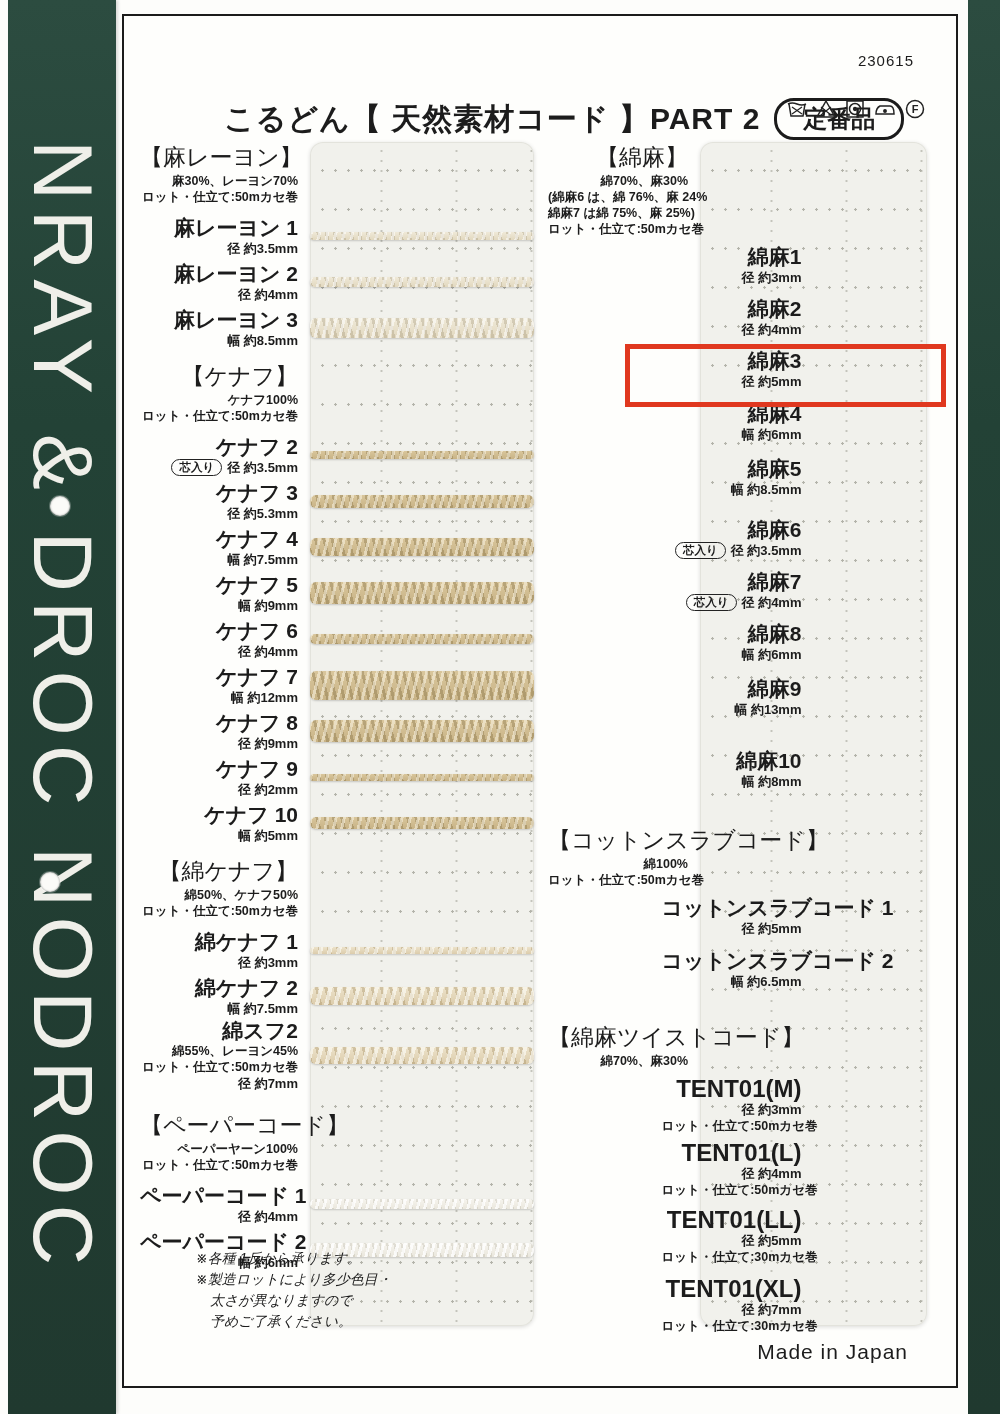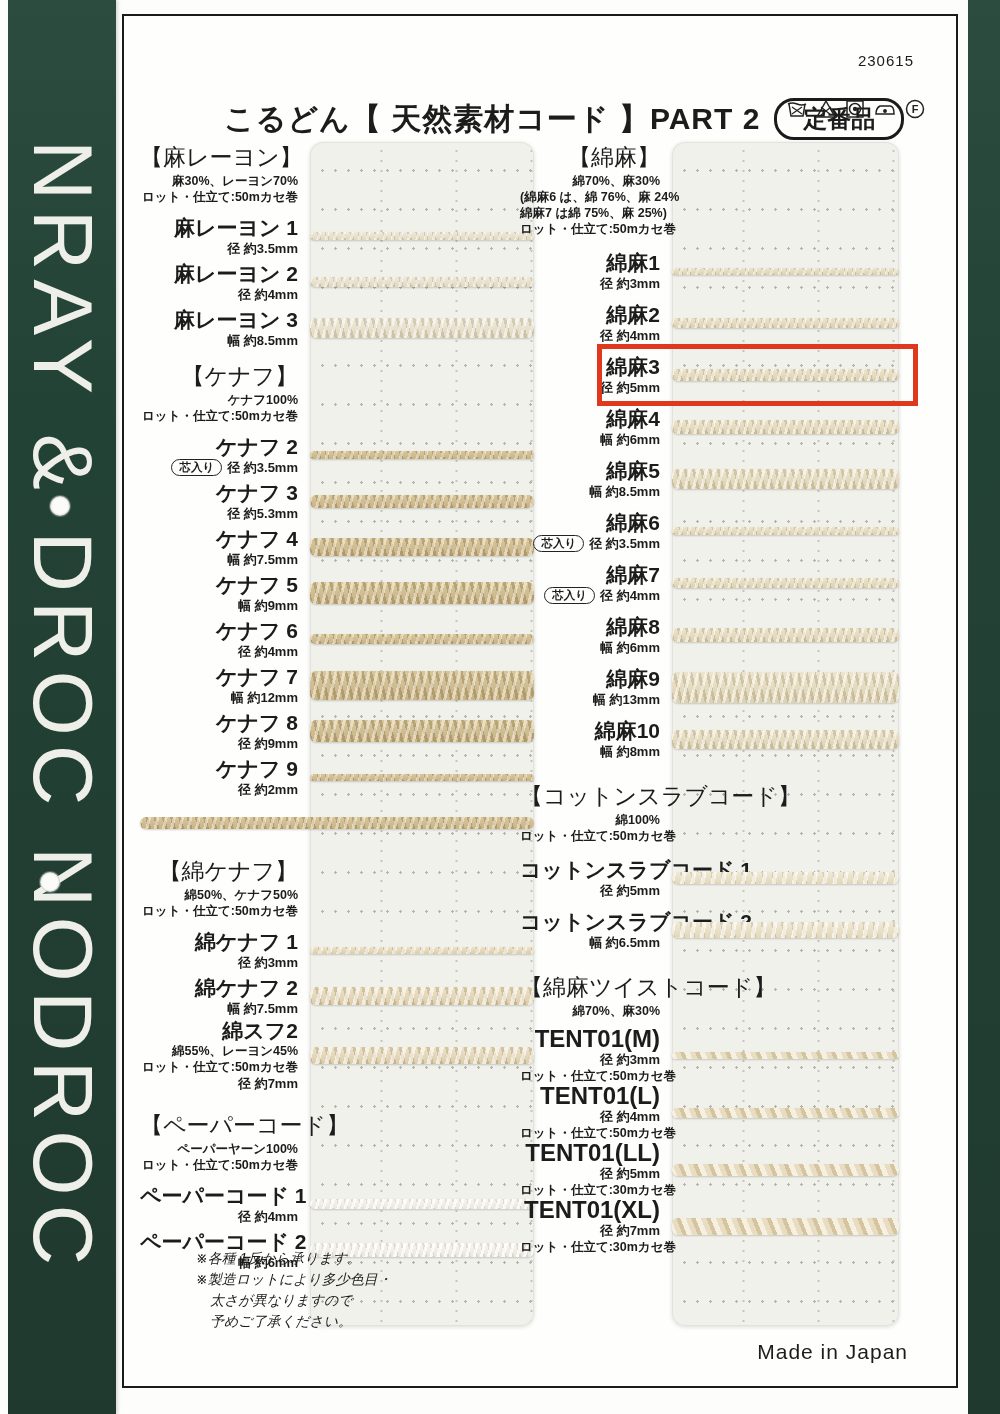--- a/index.html
+++ b/index.html
@@ -21,21 +21,21 @@
   .title-row{position:absolute;left:100px;top:38px;display:flex;align-items:center;gap:14px;margin-top:44px;}
   .card-title{font-size:30px;font-weight:bold;letter-spacing:1px;}
   .std-badge{border:3px solid #1b1b1b;border-radius:20px;padding:2px 26px;font-size:24px;font-weight:bold;}
   .code{position:absolute;right:42px;top:36px;font-size:15px;letter-spacing:1px;}
   .care-row{position:absolute;right:30px;top:82px;display:flex;gap:7px;}
   .care-row svg{display:block;}
 
   
   .column{position:absolute;}
   .col-left{left:16px;top:126px;width:394px;}
-  .col-right{left:396px;top:126px;width:379px;}
+  .col-right{left:424px;top:126px;width:379px;}
   .strip{position:absolute;top:0;height:1184px;border-radius:13px;background-color:#f1f1ec;
          background-image:radial-gradient(circle,#b3b3aa 1px,transparent 1.45px),
                           radial-gradient(circle,#c4c4bb 0.9px,transparent 1.3px);
          background-size:13px 39px,75px 10px;background-position:6px 9px,34px 4px;
          box-shadow:0 1px 4px rgba(0,0,0,.14),inset 0 0 0 1px #e3e3dc;z-index:0;}
   .col-left  .strip{left:170px;width:224px;}
   .col-right .strip{left:152px;width:227px;}
   .sections{position:relative;z-index:1;}
 
   .sec-head{box-sizing:border-box;text-align:right;padding-right:12px;padding-bottom:8px;}
@@ -44,21 +44,21 @@
   .sec-title{font-size:23px;font-weight:normal;white-space:nowrap;}
   .sec-note,.inote{font-size:12.5px;line-height:16px;font-weight:bold;white-space:nowrap;text-align:right;}
 
   .col-left  .section{margin-top:10px;}
   .col-right .section{margin-top:16px;}
   .col-left  .section:first-child,.col-right .section:first-child{margin-top:0;}
   .col-left  .section.sec-3{margin-top:18px;}
   .col-right .section.sec-2{}
 
   .row{display:flex;align-items:center;min-height:46px;position:relative;}
-  .col-right .row{min-height:52px;}
+  .col-right .row{min-height:52px;flex-direction:column;}
   .label{box-sizing:border-box;text-align:right;padding-right:12px;flex:none;}
   .col-left  .label{width:170px;}
   .col-right .label{width:152px;}
   .iname{font-size:21px;font-weight:bold;white-space:nowrap;line-height:24px;}
   .latin .iname{font-size:24px;}
   .sline{font-size:13px;font-weight:bold;white-space:nowrap;line-height:17px;
          display:flex;justify-content:flex-end;align-items:flex-end;}
   .core-badge{border:1.6px solid #222;border-radius:10px;font-size:11.5px;padding:0 7px;margin-right:5px;line-height:15px;}
   .cord-area{flex:1;position:relative;display:flex;align-items:center;}
   .cord{width:100%;border-radius:6px;box-shadow:0 1px 2px rgba(0,0,0,.18);}
@@ -282,20 +282,26 @@
                 <div class="iname">ケナフ 9</div>
                 <div class="sline">
                   <span>径 約2mm</span>
                 </div>
               </div>
               <div class="cord-area">
                 <div class="cord kenaf" style="height: 7px;"></div>
               </div>
             </div>
             <div class="row">
+              <div class="label">
+                <div class="iname">ケナフ 10</div>
+                <div class="sline">
+                  <span>幅 約5mm</span>
+                </div>
+              </div>
               <div class="cord-area">
                 <div class="cord kenaf" style="height: 12px;"></div>
               </div>
             </div>
           </div>
           <div class="section sec-2">
             <div class="sec-head">
               <div class="sec-title">【綿ケナフ】</div>
               <div class="sec-note">綿50%、ケナフ50%</div>
               <div class="sec-note">ロット・仕立て:50mカセ巻</div>

